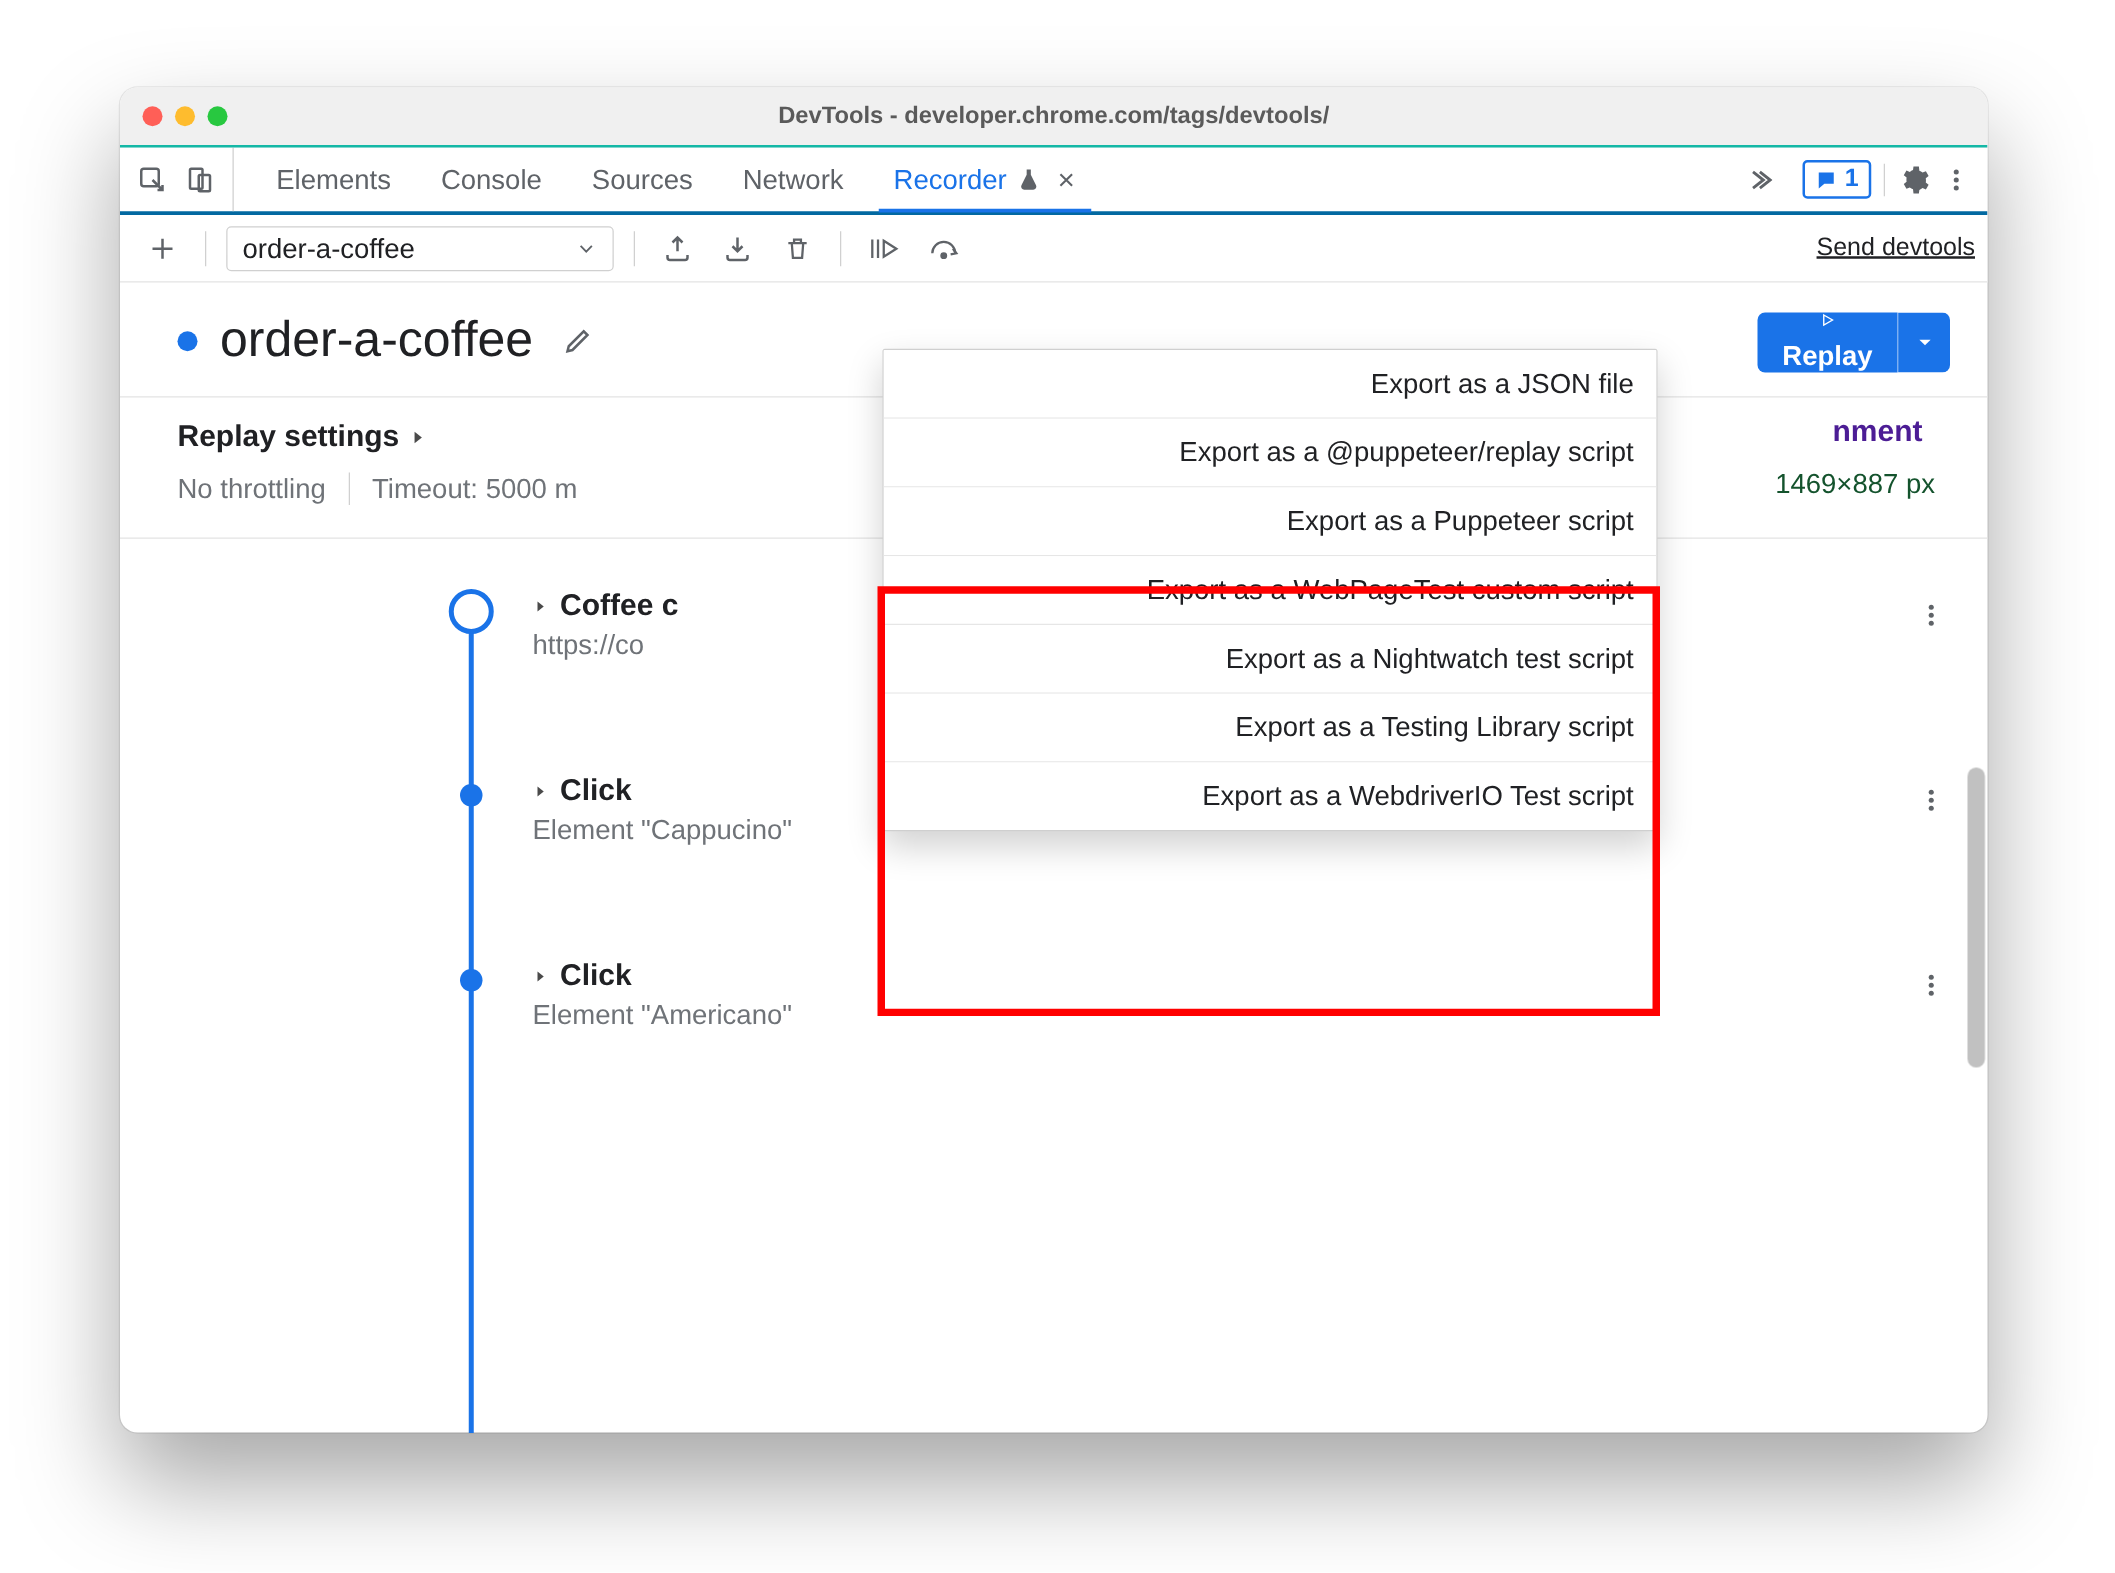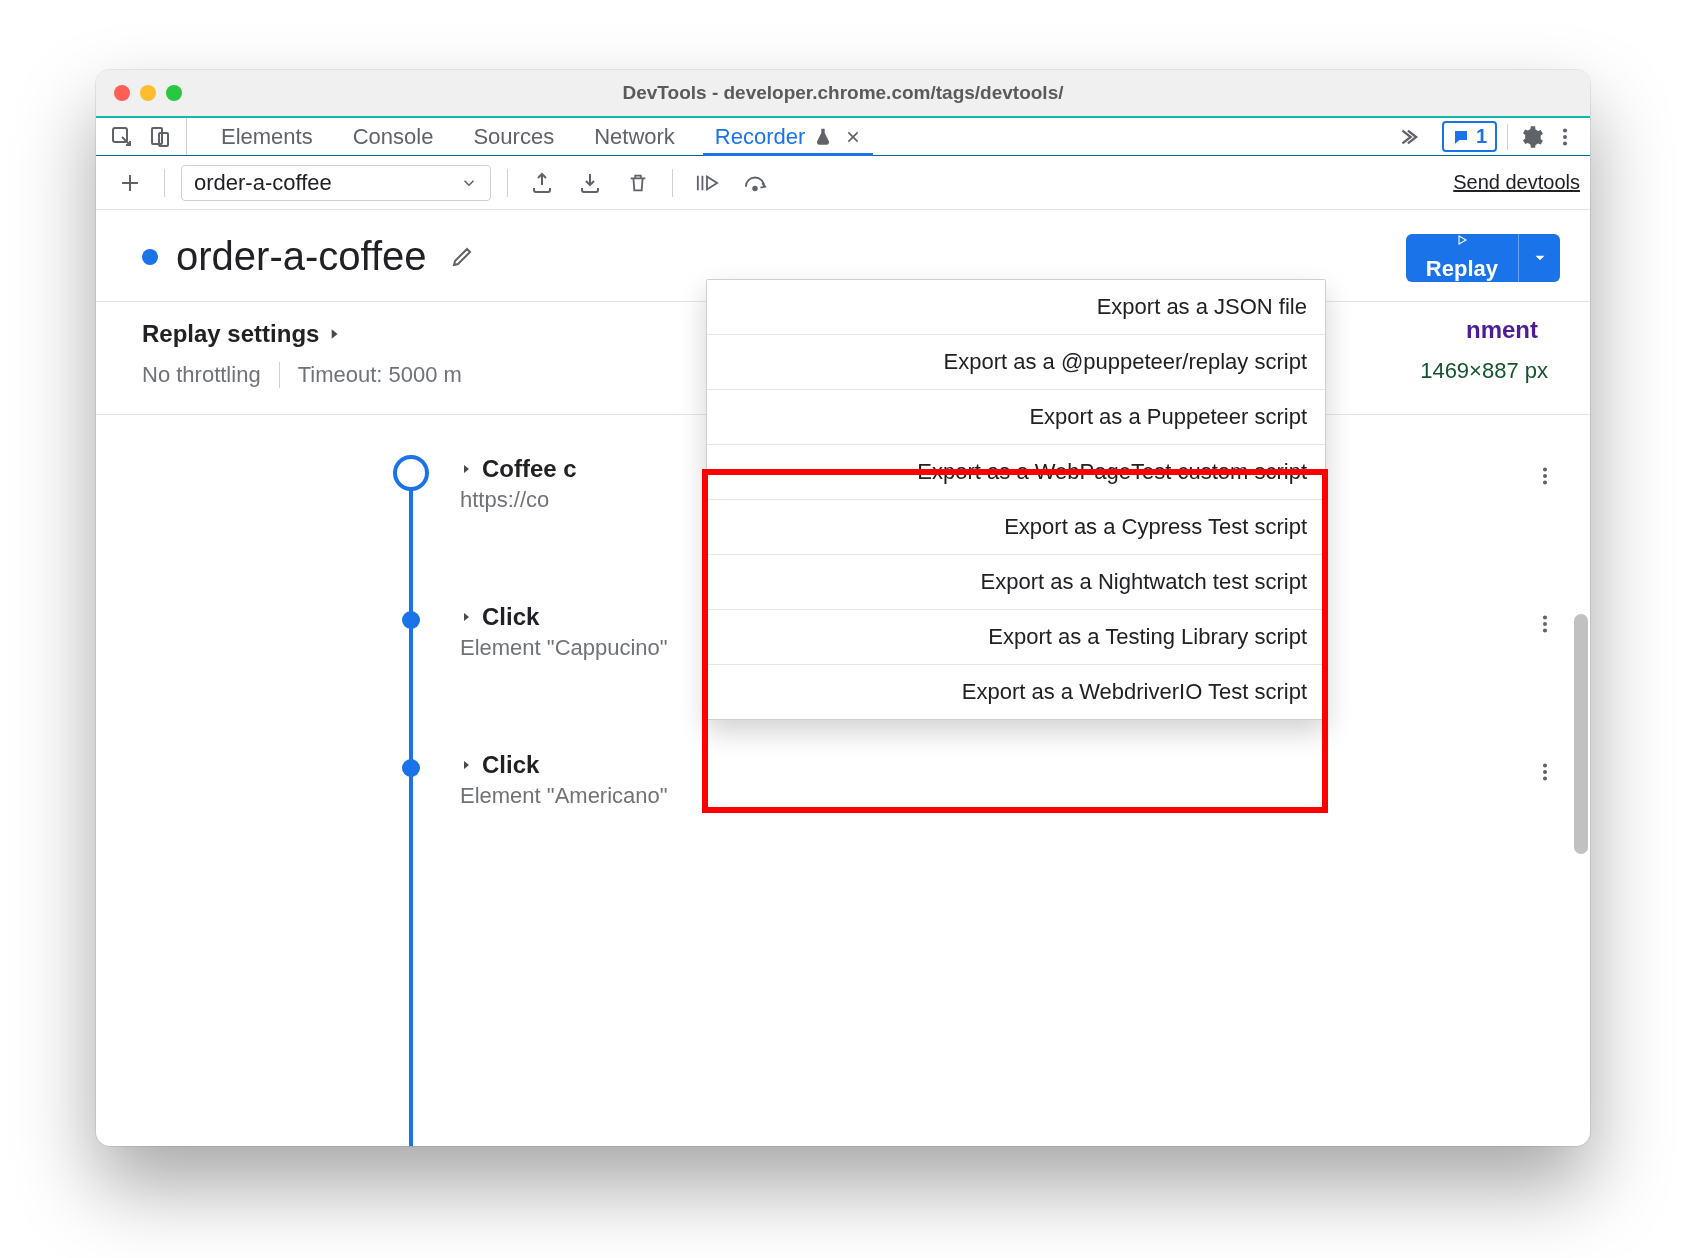--- a/index.html
+++ b/index.html
@@ -14,21 +14,21 @@
   }
 
   
   .titlebar { height:48px; background:#f0f0f0; display:flex; align-items:center; border-bottom:2px solid #14b8a6; position:relative; }
   .traffic { position:absolute; left:18px; top:50%; transform:translateY(-50%); display:flex; gap:10px; }
   .tdot { width:16px; height:16px; border-radius:50%; }
   .tred { background:#ff5f57; } .tyellow{ background:#febc2e; } .tgreen{ background:#28c840; }
   .titlebar .title { flex:1; text-align:center; font-size:19px; font-weight:600; color:#5a5a5a; }
 
   
-  .tabsrow { height:38px; border-bottom:1px solid #0369a1; display:flex; align-items:stretch; background:#fff; }
+  .tabsrow { height:54px; border-bottom:3px solid #0369a1; display:flex; align-items:stretch; background:#fff; }
   .tabsrow .left-icons { display:flex; align-items:center; gap:14px; padding:0 14px; border-right:1px solid #d0d0d0; }
   .ico { display:inline-flex; align-items:center; justify-content:center; color:#5f6368; }
   .tabs { display:flex; align-items:stretch; gap:0; padding-left:14px; flex:1; }
   .tab { display:flex; align-items:center; gap:8px; padding:0 20px; font-size:22px; color:#5f6368; cursor:pointer; position:relative; }
   .tab.active { color:#1a73e8; }
   .tab.active::after { content:""; position:absolute; left:8px; right:8px; bottom:-1px; height:3px; background:#1a73e8; }
   .tab .flask { color:#5f6368; }
   .tab .close { margin-left:4px; color:#5f6368; font-size:20px; }
   .tabsrow .more-chev { display:flex; align-items:center; padding:0 10px; color:#5f6368; font-size:26px; }
   .tabsrow .right-icons { display:flex; align-items:center; gap:10px; padding:0 14px; }
@@ -55,21 +55,21 @@
 
   
   .settings { padding:18px 46px 26px 46px; border-bottom:1px solid #e3e3e3; position:relative; }
   .settings-title { display:flex; align-items:center; gap:8px; font-size:24px; font-weight:600; color:#202124; }
   .settings-meta { margin-top:14px; display:flex; align-items:center; gap:18px; font-size:22px; color:#6f7378; }
   .meta-sep { width:1px; height:26px; background:#d0d0d0; }
   .env-hdr { position:absolute; right:52px; top:14px; font-size:24px; font-weight:600; color:#4c1d95; }
   .px-info { position:absolute; right:42px; top:56px; font-size:22px; color:#14532d; }
 
   
-  .steps-wrap { position:relative; flex:1; overflow:auto;margin-left:34px; }
+  .steps-wrap { position:relative; flex:1; overflow:auto; }
   .steps-inner { padding:40px 30px 40px 260px; position:relative; }
   .timeline-line { position:absolute; left:279px; top:70px; width:4px; height:1000px; background:#1a73e8; }
   .node { position:relative; margin-bottom:90px; }
   .node .dot { position:absolute; left:-1px; width:36px; height:36px; border-radius:50%; background:#fff; border:4px solid #1a73e8; transform:translateX(-50%); left:21px; top:0; }
   .node.small .dot { width:18px; height:18px; border:none; background:#1a73e8; left:21px; top:8px; }
   .node .content { margin-left:70px; }
   .step-title { font-size:24px; color:#202124; font-weight:600; display:flex; align-items:center; gap:10px; }
   .step-sub { font-size:22px; color:#6f7378; margin-top:4px; }
   .caret { color:#4a4a4a; }
   .node-kebab { position:absolute; right:0; top:6px; color:#5f6368; cursor:pointer; padding:4px; }
@@ -336,21 +336,20 @@
       </div>
     </div>
 
     <div class="scroll-stub"></div>
 
     <div class="popup-wrap">
       <div class="popup-item"><span>Export as a JSON file</span></div>
       <div class="popup-item"><span>Export as a @puppeteer/replay script</span></div>
       <div class="popup-item"><span>Export as a Puppeteer script</span></div>
       <div class="popup-item"><span>Export as a WebPageTest custom script</span></div>
-      <div class="popup-item"><span>Export as a Cypress Test script</span></div>
       <div class="popup-item"><span>Export as a Nightwatch test script</span></div>
       <div class="popup-item"><span>Export as a Testing Library script</span></div>
       <div class="popup-item"><span>Export as a WebdriverIO Test script</span></div>
     </div>
     <div class="red-box"></div>
 
   </div>
 </div>
 
 </body></html>

